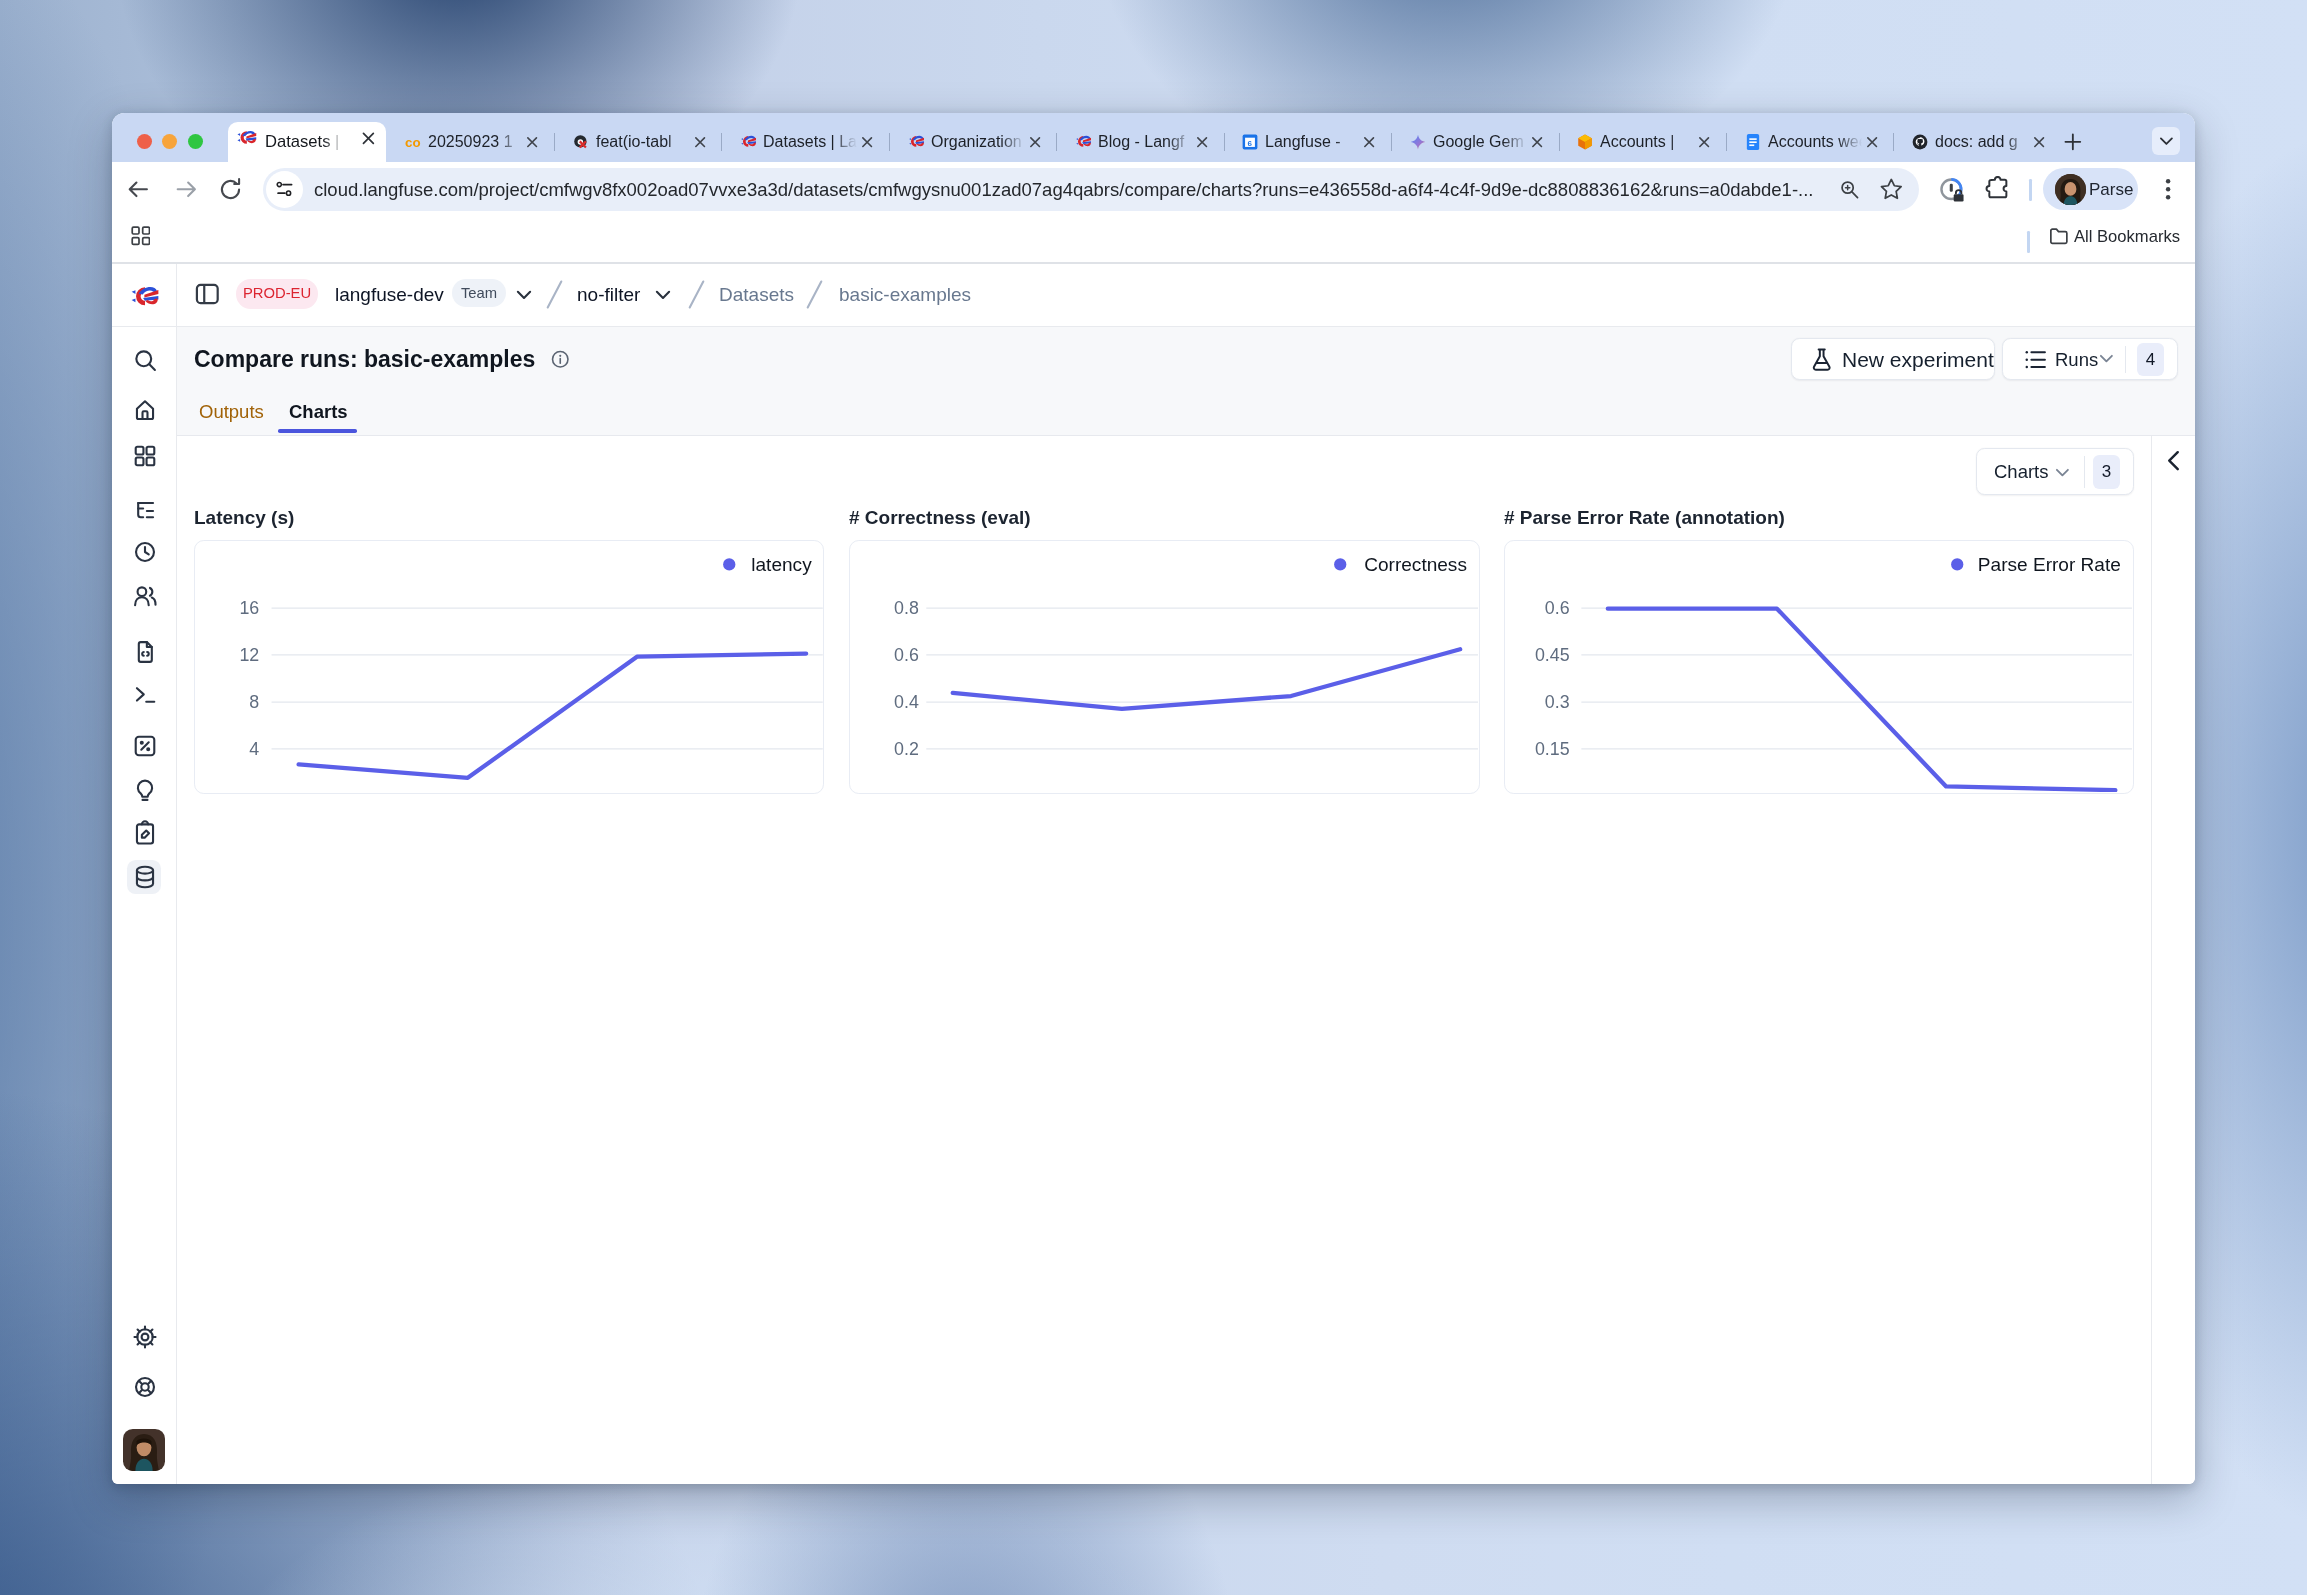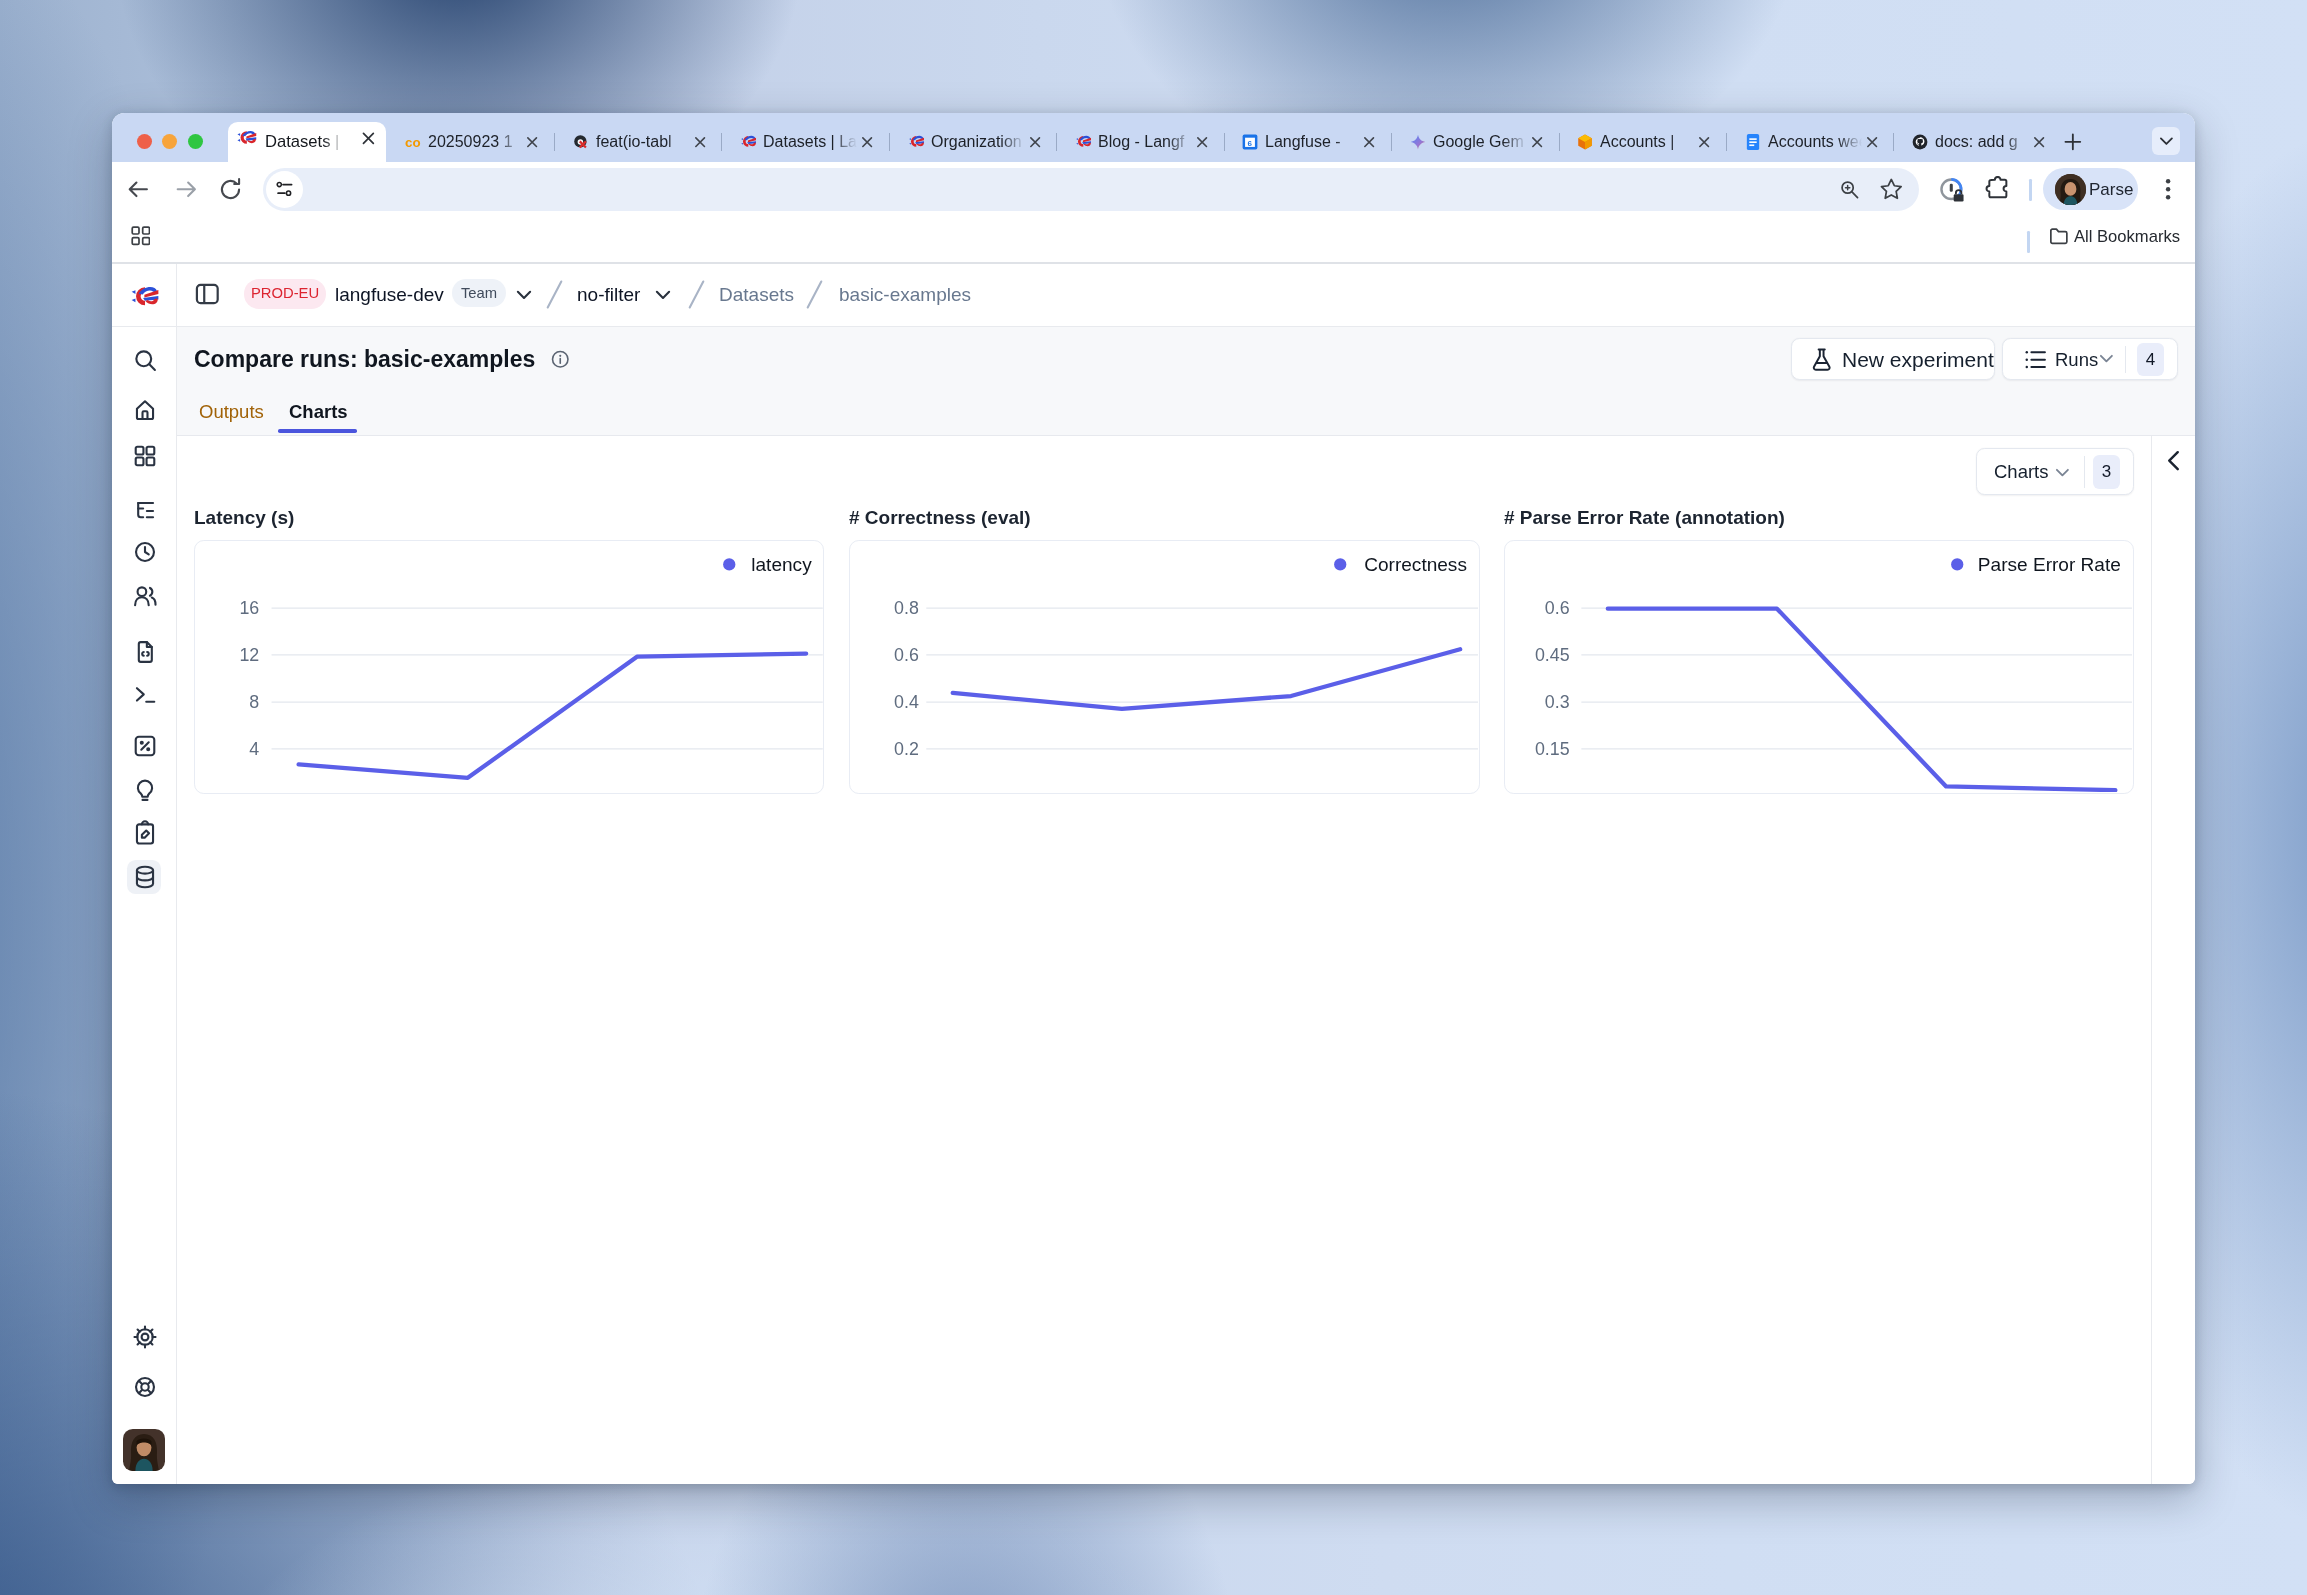--- a/index.html
+++ b/index.html
@@ -202,20 +202,21 @@
         <path d="M36 5 V13 H28" stroke="#46494f" stroke-width="3.4" fill="none" stroke-linecap="round" stroke-linejoin="round"></path>
       </svg></div>
 <div class="abs" style="left:151px;top:55px;width:1656px;height:43px;border-radius:21.5px;background:#e8eef9;"></div>
 <div class="abs" style="left:154px;top:58px;width:37px;height:37px;border-radius:50%;background:#fff;"></div>
 <div class="abs" style="left:163px;top:66px;width:19.7px;height:19.7px;"><svg width="19.7" height="19.7" viewBox="0 0 32 32">
         <circle cx="7" cy="9" r="3.4" stroke="#202124" stroke-width="2.6" fill="none"></circle>
         <path d="M13 9 H27" stroke="#202124" stroke-width="2.8" stroke-linecap="round"></path>
         <circle cx="22" cy="23" r="3.4" stroke="#202124" stroke-width="2.6" fill="none"></circle>
         <path d="M5 23 H16" stroke="#202124" stroke-width="2.8" stroke-linecap="round"></path>
       </svg></div>
+<div class="txt" style="left:202px;top:66px;font-size:18.5px;line-height:21px;color:#24272c;">cloud.langfuse.com/project/cmfwgv8fx002oad07vvxe3a3d/datasets/cmfwgysnu001zad07ag4qabrs/compare/charts?runs=e436558d-a6f4-4c4f-9d9e-dc8808836162&amp;runs=a0dabde1-...</div>
 <div class="abs" style="left:1727px;top:66px;width:21px;height:21px;"><svg width="21" height="21" viewBox="0 0 34 34">
         <circle cx="14" cy="14" r="9" stroke="#3c4045" stroke-width="2.8" fill="none"></circle>
         <path d="M21 21 L30 30" stroke="#3c4045" stroke-width="2.8" stroke-linecap="round"></path>
         <path d="M14 10.5 V17.5 M10.5 14 H17.5" stroke="#3c4045" stroke-width="2.4" stroke-linecap="round"></path>
       </svg></div>
 <div class="abs" style="left:1767px;top:64px;width:24.6px;height:24.6px;"><svg width="24.6" height="24.6" viewBox="0 0 40 40">
         <path d="M20 4 L24.9 14.2 L36 15.7 L27.9 23.5 L29.9 34.6 L20 29.2 L10.1 34.6 L12.1 23.5 L4 15.7 L15.1 14.2 Z" stroke="#3c4045" stroke-width="2.8" fill="none" stroke-linejoin="round"></path>
       </svg></div>
 <div class="abs" style="left:1827px;top:64px;width:27px;height:27px;"><svg width="27" height="27" viewBox="0 0 44 44">
         <circle cx="20" cy="20" r="16" stroke="#8f959c" stroke-width="4" fill="none"></circle>
@@ -342,21 +343,21 @@
         <rect width="68" height="68" fill="#43322a"></rect>
         <path d="M34 8 C18 8 12 22 13 38 C14 52 10 62 10 68 L58 68 C58 62 54 52 55 38 C56 22 50 8 34 8 Z" fill="#2a1d13"></path>
         <ellipse cx="34" cy="30" rx="12" ry="14" fill="#c08b66"></ellipse>
         <path d="M20 68 C20 54 27 48 34 48 C41 48 48 54 48 68 Z" fill="#1d5560"></path>
         <path d="M22 20 C26 14 42 14 46 20 L46 28 C44 20 24 20 22 28 Z" fill="#1d1209"></path>
       </svg></div>
 <div class="abs" style="left:83px;top:170px;width:24.6px;height:22px;"><svg width="24.6" height="22" viewBox="0 0 40 36">
         <rect x="3" y="3" width="34" height="30" rx="6" stroke="#343b46" stroke-width="3.6" fill="none"></rect>
         <path d="M15 3 V33" stroke="#343b46" stroke-width="3.6"></path>
       </svg></div>
-<div class="abs" style="left:124px;top:166px;width:82px;height:29.5px;border-radius:14.8px;background:#fce8f0;color:#dc2430;font-size:14.8px;line-height:29.5px;text-align:center;font-weight:500;margin-left:8px;">PROD-EU</div>
+<div class="abs" style="left:124px;top:166px;width:82px;height:29.5px;border-radius:14.8px;background:#fce8f0;color:#dc2430;font-size:14.8px;line-height:29.5px;text-align:center;font-weight:500;">PROD-EU</div>
 <div class="txt" style="left:223px;top:171px;font-size:19px;line-height:21px;color:#0d1424;font-weight:500;">langfuse-dev</div>
 <div class="abs" style="left:340px;top:166px;width:54px;height:28px;border-radius:14px;background:#eef2f8;color:#404b5c;font-size:14.8px;line-height:28px;text-align:center;">Team</div>
 <div class="abs" style="left:404px;top:177px;width:16px;height:9.8px;"><svg width="16" height="9.8" viewBox="0 0 26 16">
         <path d="M3 3 L13 13 L23 3" stroke="#29313d" stroke-width="3.4" fill="none" stroke-linecap="round" stroke-linejoin="round"></path>
       </svg></div>
 <div class="abs" style="left:432px;top:166px;width:21px;height:31px;"><svg width="21" height="31" viewBox="0 0 34 50">
         <path d="M6 46 L28 4" stroke="#a9b4c6" stroke-width="3.4" stroke-linecap="round"></path>
       </svg></div>
 <div class="txt" style="left:465px;top:171px;font-size:19px;line-height:21px;color:#0d1424;font-weight:500;">no-filter</div>
 <div class="abs" style="left:543px;top:177px;width:16px;height:9.8px;"><svg width="16" height="9.8" viewBox="0 0 26 16">

